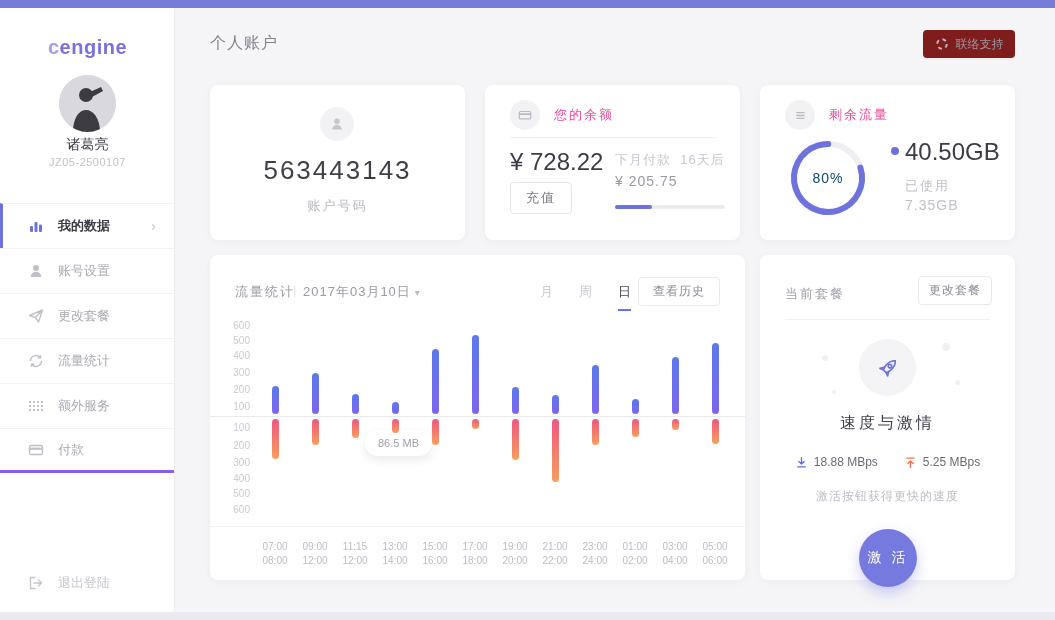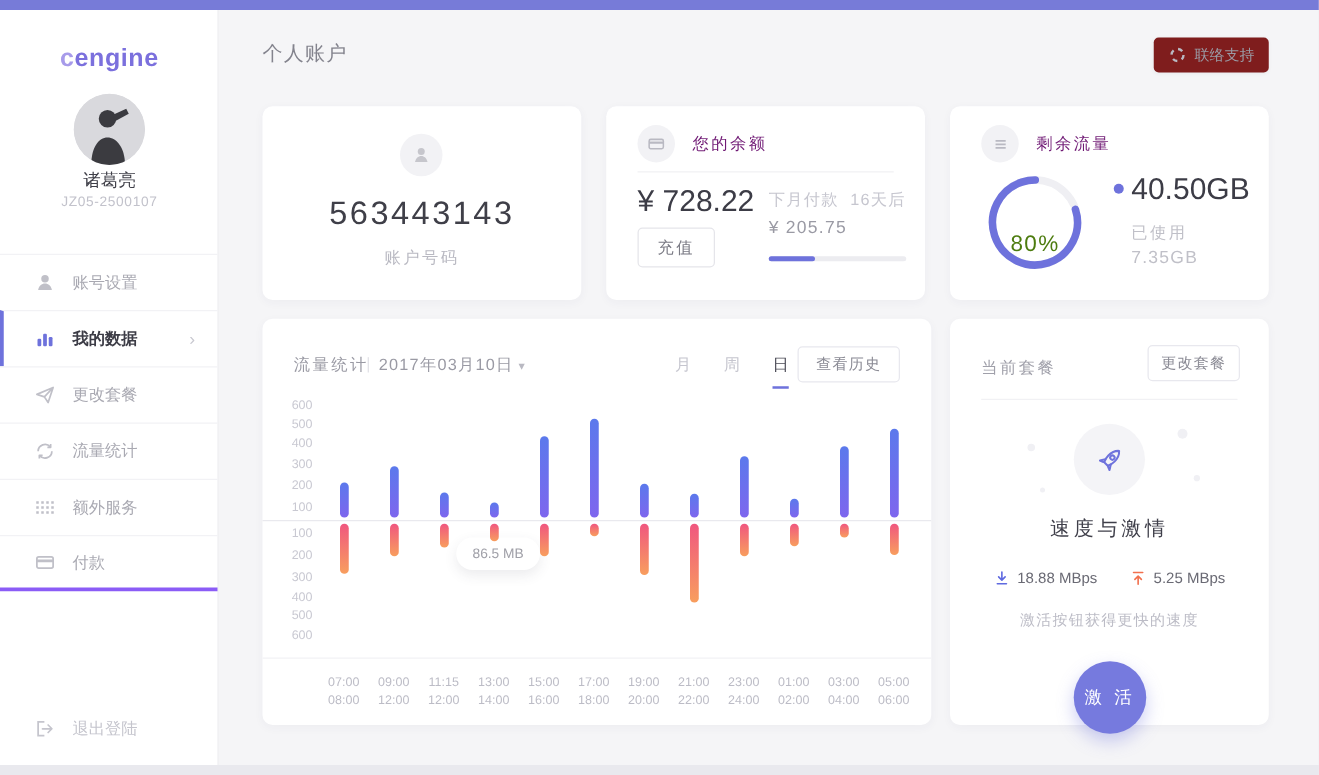--- a/index.html
+++ b/index.html
@@ -46,34 +46,34 @@
   .card-account { left:35px;  top:77px; width:255px; height:155px; text-align:center; }
   .card-balance { left:310px; top:77px; width:255px; height:155px; }
   .card-data    { left:585px; top:77px; width:255px; height:155px; }
   .icon-circle { width:30px; height:30px; border-radius:50%; background:#f2f2f5;
     display:flex; align-items:center; justify-content:center; }
   .acct-icon { position:absolute; top:22px; left:110px; width:34px; height:34px; }
   .acct-number { position:absolute; top:70px; width:255px; font-size:26px; color:#3f3f48; letter-spacing:2px; }
   .acct-label { position:absolute; top:112px; width:255px; font-size:13px; color:#b9b9c2; letter-spacing:2px; }
 
   .card-head { position:absolute; top:15px; left:25px; display:flex; align-items:center; gap:14px; }
-  .card-head-title { font-size:13px; color:#701a75; letter-spacing:2px;text-align:center; }
+  .card-head-title { font-size:13px; color:#ec4899; letter-spacing:2px;text-align:center; }
   .hdiv { position:absolute; top:52px; left:25px; right:25px; height:1px; background:#f1f1f4; }
   .bal-amount { position:absolute; top:63px; left:25px; font-size:24px; color:#3c3c46; }
   .recharge-btn { position:absolute; top:97px; left:25px; width:62px; height:32px; background:#fff;
     border:1px solid #e5e5ea; border-radius:4px; font-size:13px; color:#7a7a84;
     display:flex; align-items:center; justify-content:center; letter-spacing:2px; cursor:pointer; }
   .bal-next-label { position:absolute; top:66px; left:130px; font-size:13px; color:#c6c6cf; letter-spacing:1px; }
   .bal-next-amt { position:absolute; top:88px; left:130px; font-size:14px; color:#9a9aa4; letter-spacing:1px; }
   .progress { position:absolute; top:120px; left:130px; width:110px; height:4px; border-radius:2px; background:#ececf0; }
   .progress-fill { height:4px; border-radius:2px; background:#6e72dc; }
 
   .donut-wrap { position:absolute; top:53px; left:28px; width:80px; height:80px; }
-  .donut-pct { position:absolute; top:17px; left:0; width:80px; height:80px; display:flex;
-    align-items:center; justify-content:center; font-size:18px; color:#4d7c0f; letter-spacing:1px; }
+  .donut-pct { position:absolute; top:0; left:0; width:80px; height:80px; display:flex;
+    align-items:center; justify-content:center; font-size:14px; color:#0c4a6e; letter-spacing:1px; }
   .data-dot { position:absolute; top:62px; left:131px; width:8px; height:8px; border-radius:50%; background:#6e72dc; }
   .data-remaining { position:absolute; top:53px; left:145px; font-size:24px; color:#3c3c46; }
   .data-used-label { position:absolute; top:92px; left:145px; font-size:13px; color:#c0c0c8; letter-spacing:2px; }
   .data-used { position:absolute; top:112px; left:145px; font-size:14px; color:#c0c0c8; letter-spacing:1px; }
 
   
   .card-chart { left:35px; top:247px; width:535px; height:325px; }
   .chart-title { position:absolute; top:28px; left:25px; font-size:13px; color:#9a9aa4; letter-spacing:2px; }
   .chart-title-div { position:absolute; top:28px; left:83px; color:#e3e3e8; font-size:13px; }
   .chart-date { position:absolute; top:28px; left:93px; font-size:13px; color:#9a9aa4; letter-spacing:1px; cursor:pointer; }
@@ -132,39 +132,39 @@
         <circle cx="28.5" cy="28.5" r="28.5" fill="#d9d9dd"></circle>
         <circle cx="27" cy="20" r="7" fill="#3b3b40"></circle>
         <path d="M14 57c0-14 6-22 13-22s14 8 14 22z" fill="#3b3b40"></path>
         <path d="M31 17l11-5 2 4-11 6z" fill="#3b3b40"></path>
       </svg>
     </div>
     <div class="uname">诸葛亮</div>
     <div class="uid">JZ05-2500107</div>
 
     <div class="menu">
-      <div class="menu-item">
-        <span class="mi-icon">
-          <svg width="16" height="16" viewBox="0 0 16 16">
-              <circle cx="8" cy="5" r="3" fill="#c0c0c8"></circle>
-              <path d="M2.5 14c.6-3.4 2.8-5.2 5.5-5.2s4.9 1.8 5.5 5.2z" fill="#c0c0c8"></path>
-            </svg>
-        </span>
-        <span class="mi-label">账号设置</span>
-      </div>
       <div class="menu-item active">
         <span class="mi-icon">
           <svg width="16" height="16" viewBox="0 0 16 16">
               <rect x="2" y="8" width="3" height="6" rx="1" fill="#6e72dc"></rect>
               <rect x="6.5" y="4" width="3" height="10" rx="1" fill="#6e72dc"></rect>
               <rect x="11" y="6.5" width="3" height="7.5" rx="1" fill="#6e72dc"></rect>
             </svg>
         </span>
         <span class="mi-label">我的数据</span>
         <span class="mi-chevron">›</span>
+      </div>
+      <div class="menu-item">
+        <span class="mi-icon">
+          <svg width="16" height="16" viewBox="0 0 16 16">
+              <circle cx="8" cy="5" r="3" fill="#c0c0c8"></circle>
+              <path d="M2.5 14c.6-3.4 2.8-5.2 5.5-5.2s4.9 1.8 5.5 5.2z" fill="#c0c0c8"></path>
+            </svg>
+        </span>
+        <span class="mi-label">账号设置</span>
       </div>
       <div class="menu-item">
         <span class="mi-icon">
           <svg width="16" height="16" viewBox="0 0 16 16">
               <path d="M1.5 7.5L14.5 2l-4 12-3-4.5zM7.5 9.5L14.5 2" fill="none" stroke="#c0c0c8" stroke-width="1.4" stroke-linejoin="round"></path>
             </svg>
         </span>
         <span class="mi-label">更改套餐</span>
       </div>
       <div class="menu-item">

